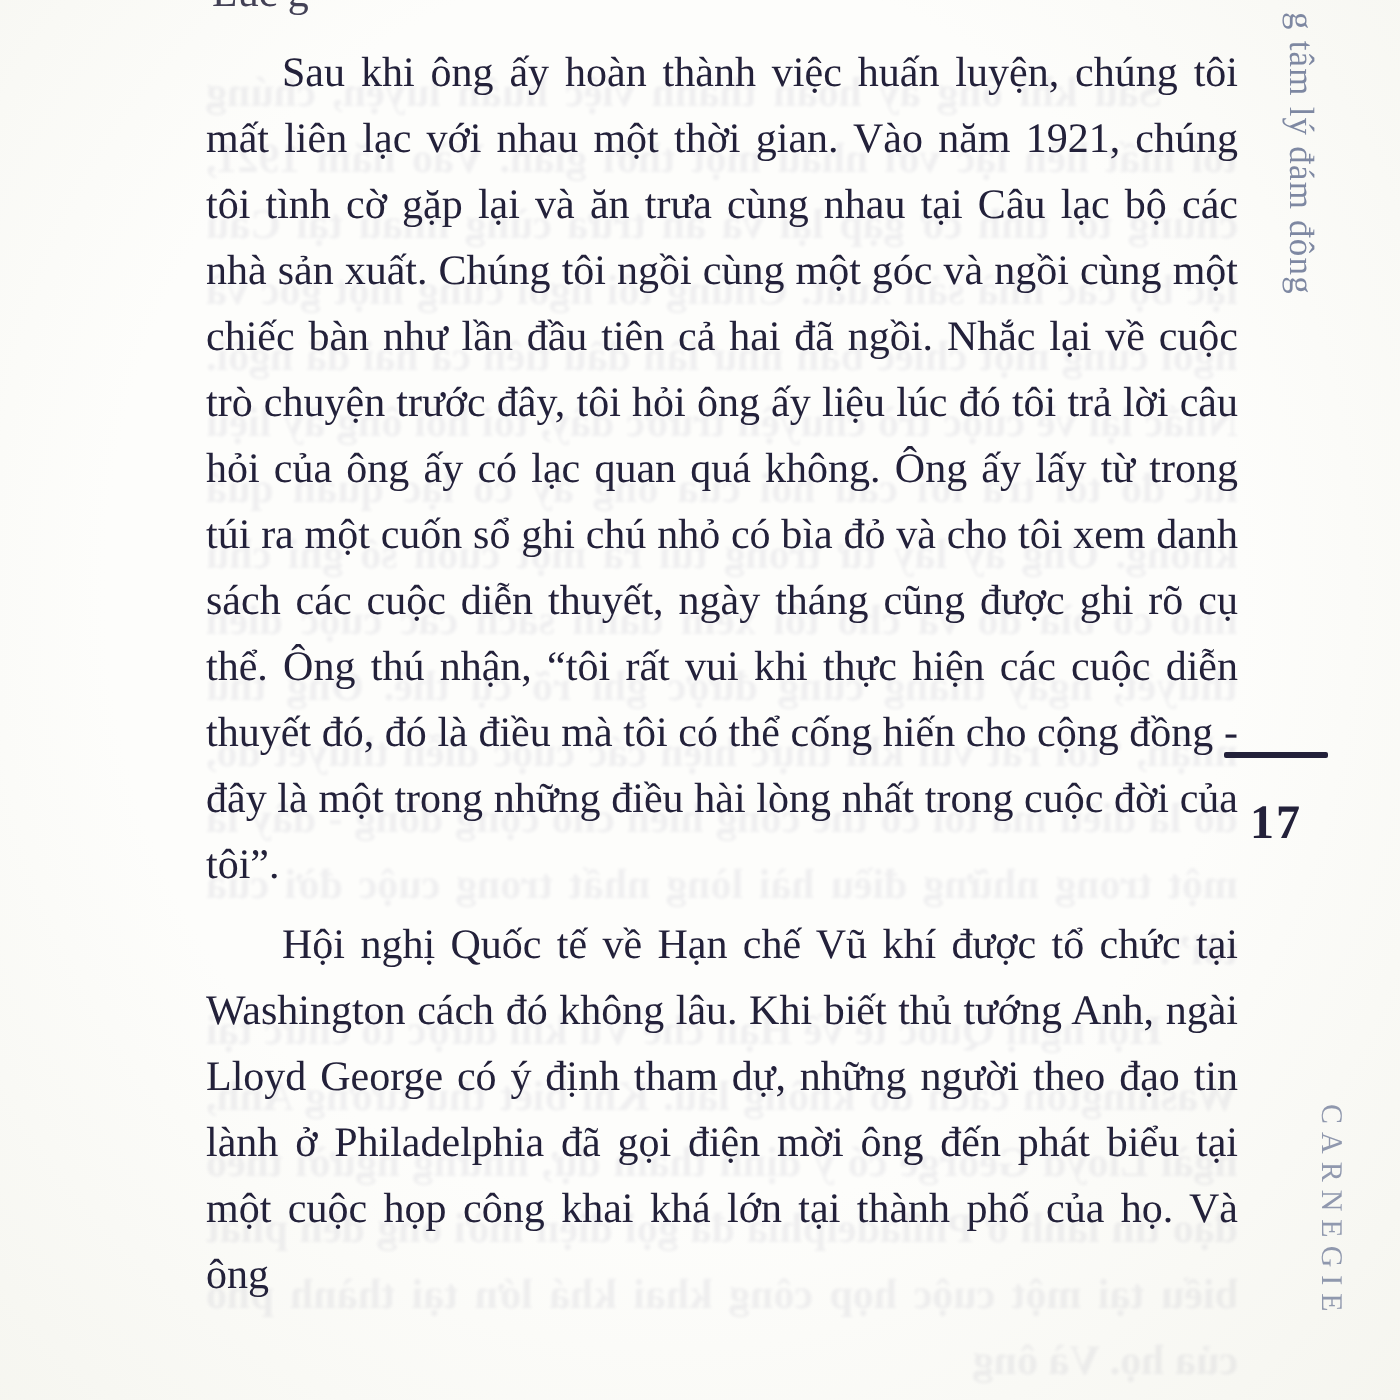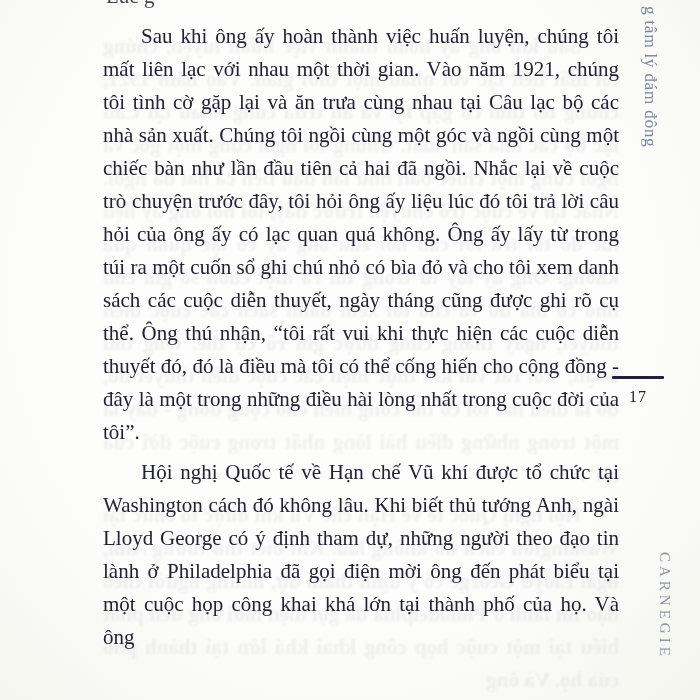--- a/index.html
+++ b/index.html
@@ -80,23 +80,23 @@
     top: 376px;
     width: 52px;
     text-align: center;
   }
   .folio-rule {
     height: 3px;
     background: var(--ink, #2b2945);
     border-radius: 1px;
   }
   .folio-num {
-    margin-top: 9px;
-    font-size: 16px;
-    font-weight: normal;
+    margin-top: 20px;
+    font-size: 24px;
+    font-weight: bold;
     letter-spacing: 1px;
     color: var(--ink, #2b2945);
   }
 
   
   .margin-author {
     position: absolute;
     left: 673px;
     top: 552px;
     transform-origin: 0 0;

